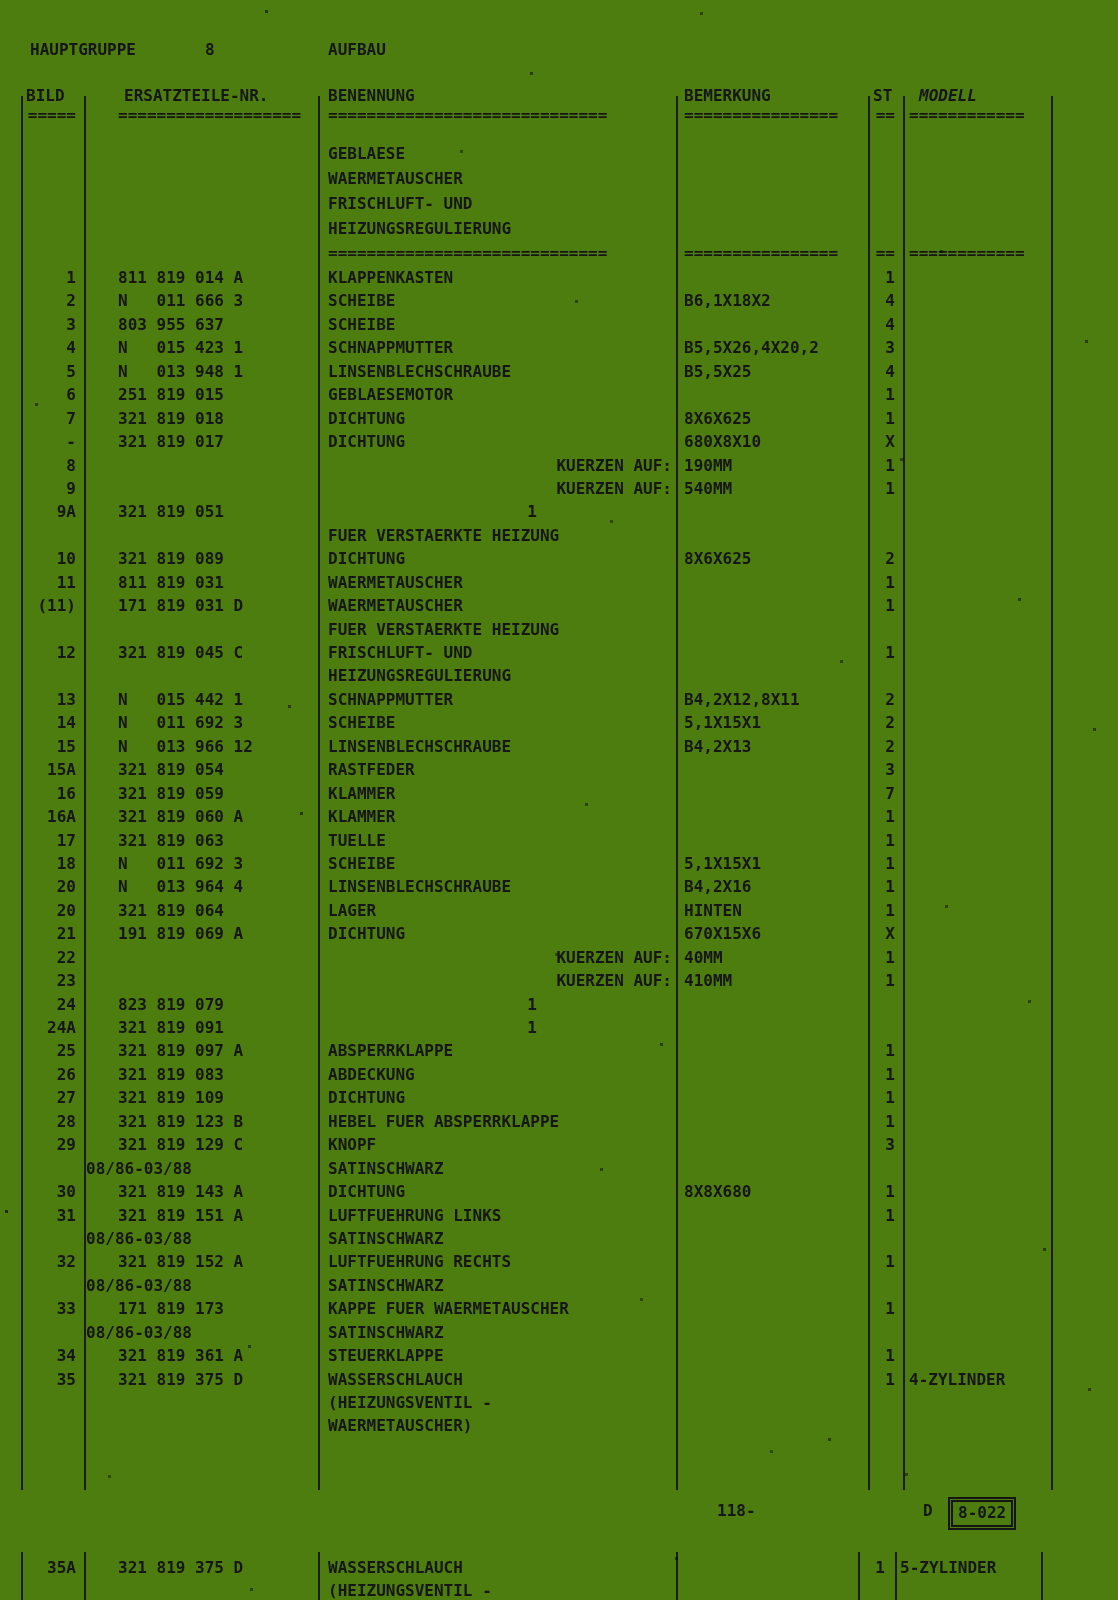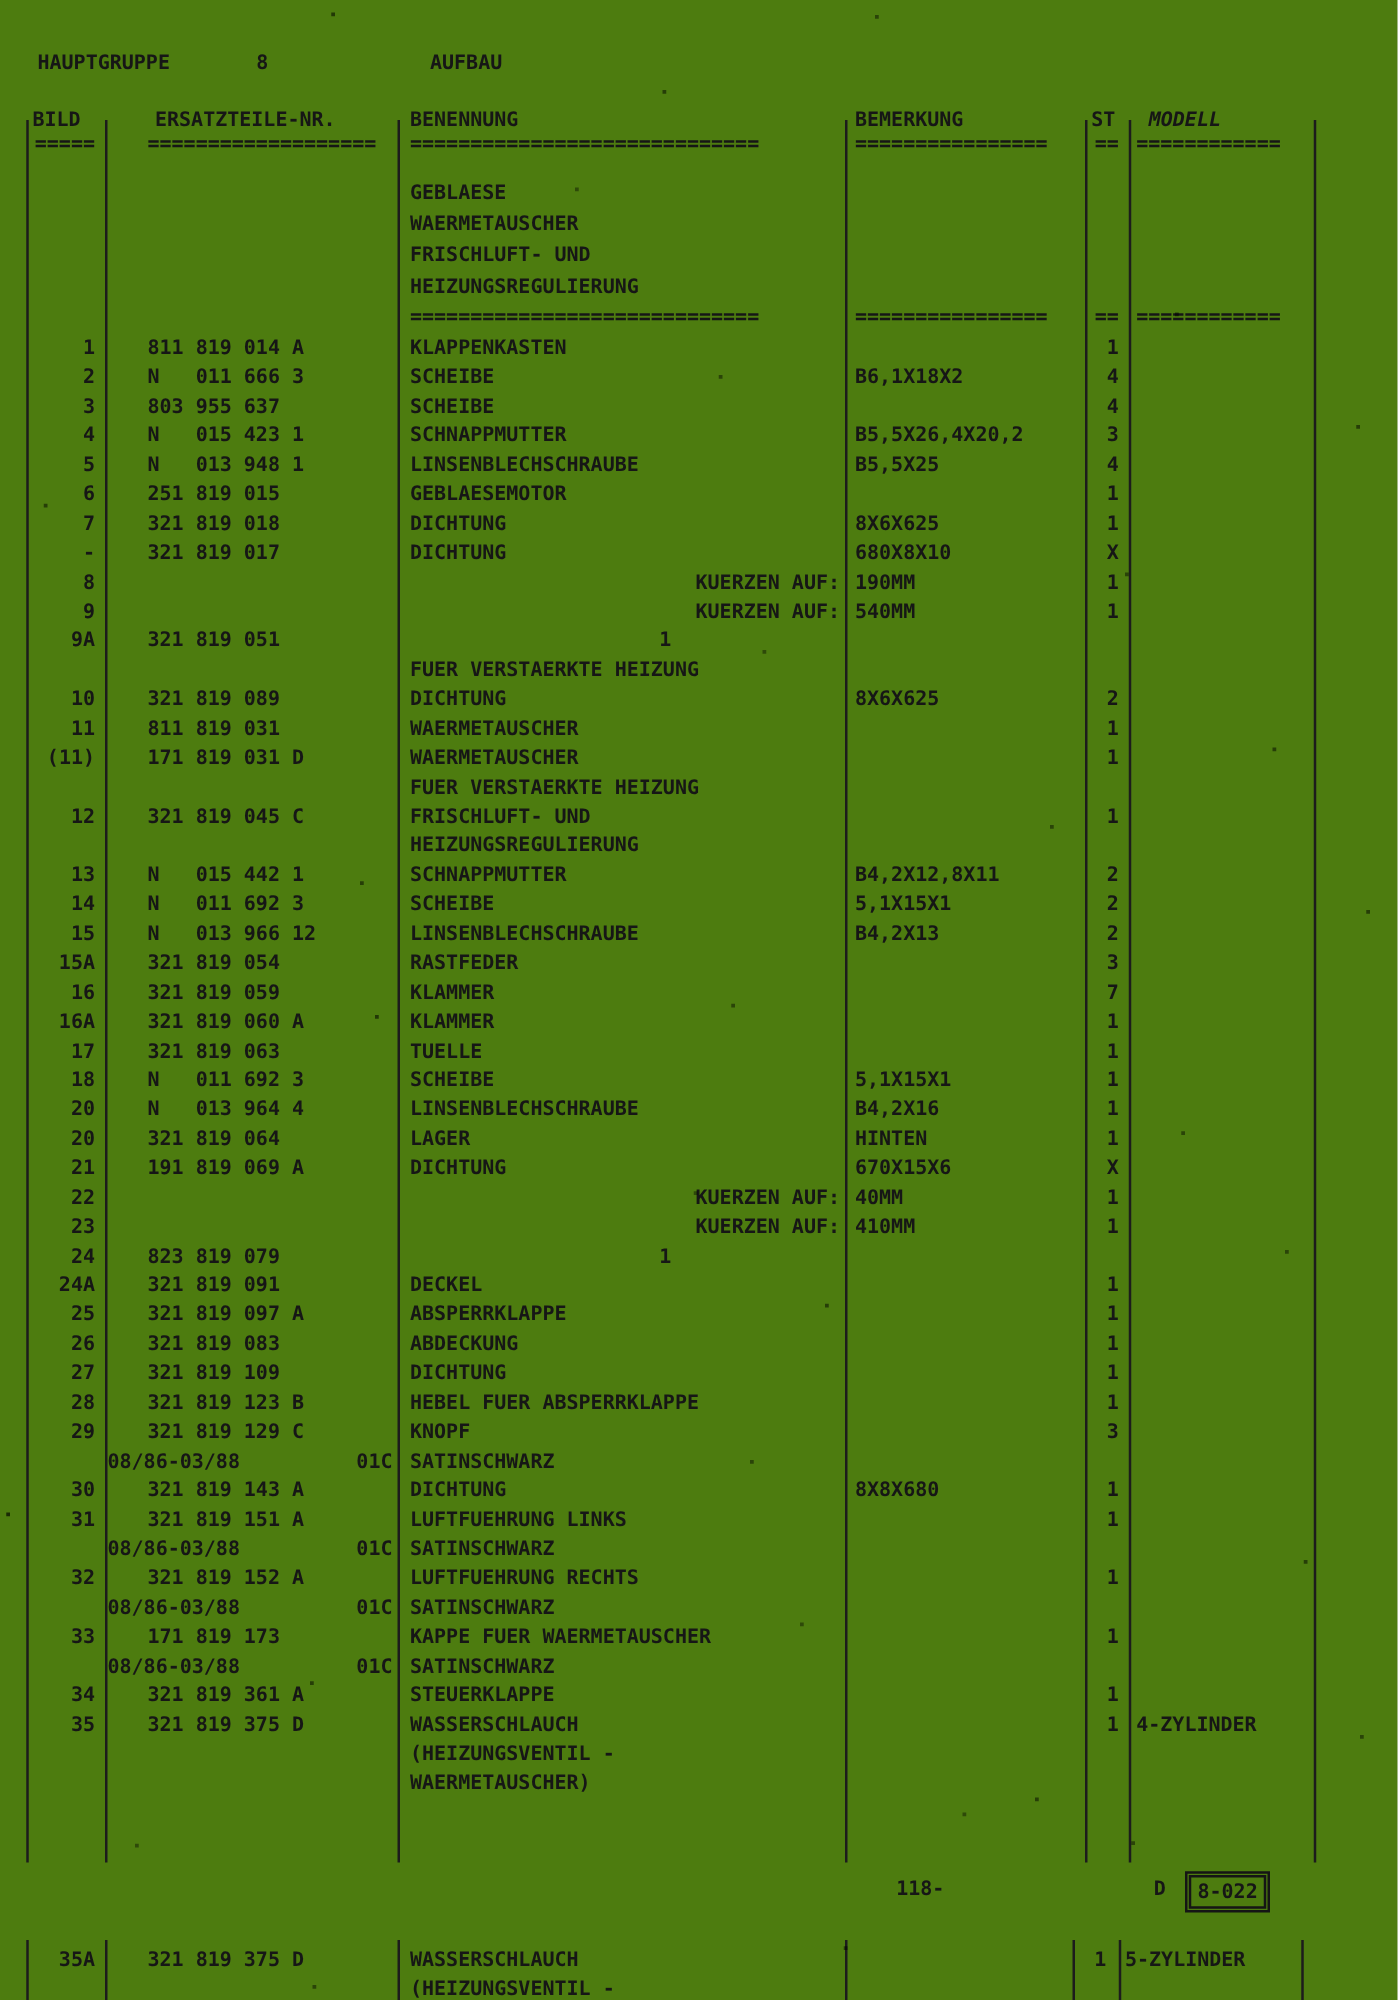--- a/index.html
+++ b/index.html
@@ -17,21 +17,21 @@
   .vline{position:absolute;width:2px;background:#1c1c1c;}
   
   .trow{display:flex;height:23.45px;line-height:23.6px;white-space:pre;}
   .cell{box-sizing:border-box;overflow:hidden;flex:0 0 auto;}
   .c-bild{width:63px;text-align:right;padding-right:8px;}
   .c-nr{width:234px;padding-left:34px;}
   .c-ben{width:358px;padding-left:10px;}
   .c-bem{width:192px;padding-left:8px;}
   .c-st{width:35px;text-align:right;padding-right:8px;}
   .c-mod{width:148px;padding-left:6px;}
-  .nr-date{display:flex;justify-content:space-between;padding-left:2px;padding-right:4px;}
+  .nr-date{display:flex;justify-content:space-between;padding-left:2px;padding-right:4px;flex-direction:column;}
   .ben-right{text-align:right;padding-left:0;padding-right:4px;}
   
   .b-bem{width:182px;padding-left:8px;}
   .b-st{width:37px;text-align:right;padding-right:10px;}
   .b-mod{width:118px;padding-left:5px;}
   
   .hdr .c-bild{text-align:left;padding-left:5px;padding-right:0;}
   .hdr .c-nr{padding-left:40px;}
   .hdr .c-bem{padding-left:8px;}
   .hdr .c-st{text-align:left;padding-left:5px;padding-right:0;}
@@ -58,21 +58,21 @@
   }
 </style>
 </head>
 <body>
 
 <div id="page">
 
   <div class="abs" style="left:30px;top:40px;">
     <span class="abs" style="left:0;top:0;white-space:pre;">HAUPTGRUPPE</span>
     <span class="abs" style="left:175px;top:0;">8</span>
-    <span class="abs" style="left:314px;top:0;">AUFBAU</span>
+    <span class="abs" style="left:298px;top:0;">AUFBAU</span>
   </div>
 
   <div class="abs trow hdr" style="left:21px;top:84px;" id="col-header"><div class="cell c-bild">BILD</div><div class="cell c-nr">ERSATZTEILE-NR.</div><div class="cell c-ben">BENENNUNG</div><div class="cell c-bem">BEMERKUNG</div><div class="cell c-st">ST</div><div class="cell c-mod">MODELL</div></div>
 
   <div id="vlines-main">
       <div class="vline" style="left: 21px; top: 96px; height: 1394px;"></div>
       <div class="vline" style="left: 84px; top: 96px; height: 1394px;"></div>
       <div class="vline" style="left: 318px; top: 96px; height: 1394px;"></div>
       <div class="vline" style="left: 676px; top: 96px; height: 1394px;"></div>
       <div class="vline" style="left: 868px; top: 96px; height: 1394px;"></div>
@@ -117,21 +117,21 @@
       <div class="trow"><div class="cell c-bild">16</div><div class="cell c-nr">321 819 059</div><div class="cell c-ben">KLAMMER</div><div class="cell c-bem"></div><div class="cell c-st">7</div><div class="cell c-mod"></div></div>
       <div class="trow"><div class="cell c-bild">16A</div><div class="cell c-nr">321 819 060 A</div><div class="cell c-ben">KLAMMER</div><div class="cell c-bem"></div><div class="cell c-st">1</div><div class="cell c-mod"></div></div>
       <div class="trow"><div class="cell c-bild">17</div><div class="cell c-nr">321 819 063</div><div class="cell c-ben">TUELLE</div><div class="cell c-bem"></div><div class="cell c-st">1</div><div class="cell c-mod"></div></div>
       <div class="trow"><div class="cell c-bild">18</div><div class="cell c-nr">N   011 692 3</div><div class="cell c-ben">SCHEIBE</div><div class="cell c-bem">5,1X15X1</div><div class="cell c-st">1</div><div class="cell c-mod"></div></div>
       <div class="trow"><div class="cell c-bild">20</div><div class="cell c-nr">N   013 964 4</div><div class="cell c-ben">LINSENBLECHSCHRAUBE</div><div class="cell c-bem">B4,2X16</div><div class="cell c-st">1</div><div class="cell c-mod"></div></div>
       <div class="trow"><div class="cell c-bild">20</div><div class="cell c-nr">321 819 064</div><div class="cell c-ben">LAGER</div><div class="cell c-bem">HINTEN</div><div class="cell c-st">1</div><div class="cell c-mod"></div></div>
       <div class="trow"><div class="cell c-bild">21</div><div class="cell c-nr">191 819 069 A</div><div class="cell c-ben">DICHTUNG</div><div class="cell c-bem">670X15X6</div><div class="cell c-st">X</div><div class="cell c-mod"></div></div>
       <div class="trow"><div class="cell c-bild">22</div><div class="cell c-nr"></div><div class="cell c-ben ben-right">KUERZEN AUF:</div><div class="cell c-bem">40MM</div><div class="cell c-st">1</div><div class="cell c-mod"></div></div>
       <div class="trow"><div class="cell c-bild">23</div><div class="cell c-nr"></div><div class="cell c-ben ben-right">KUERZEN AUF:</div><div class="cell c-bem">410MM</div><div class="cell c-st">1</div><div class="cell c-mod"></div></div>
       <div class="trow"><div class="cell c-bild">24</div><div class="cell c-nr">823 819 079</div><div class="cell c-bem"></div><div class="cell c-st">1</div><div class="cell c-mod"></div></div>
-      <div class="trow"><div class="cell c-bild">24A</div><div class="cell c-nr">321 819 091</div><div class="cell c-ben">DECKEL</div><div class="cell c-bem"></div><div class="cell c-st">1</div><div class="cell c-mod"></div></div>
+      <div class="trow"><div class="cell c-bild">24A</div><div class="cell c-nr">321 819 091</div><div class="cell c-bem"></div><div class="cell c-st">1</div><div class="cell c-mod"></div></div>
       <div class="trow"><div class="cell c-bild">25</div><div class="cell c-nr">321 819 097 A</div><div class="cell c-ben">ABSPERRKLAPPE</div><div class="cell c-bem"></div><div class="cell c-st">1</div><div class="cell c-mod"></div></div>
       <div class="trow"><div class="cell c-bild">26</div><div class="cell c-nr">321 819 083</div><div class="cell c-ben">ABDECKUNG</div><div class="cell c-bem"></div><div class="cell c-st">1</div><div class="cell c-mod"></div></div>
       <div class="trow"><div class="cell c-bild">27</div><div class="cell c-nr">321 819 109</div><div class="cell c-ben">DICHTUNG</div><div class="cell c-bem"></div><div class="cell c-st">1</div><div class="cell c-mod"></div></div>
       <div class="trow"><div class="cell c-bild">28</div><div class="cell c-nr">321 819 123 B</div><div class="cell c-ben">HEBEL FUER ABSPERRKLAPPE</div><div class="cell c-bem"></div><div class="cell c-st">1</div><div class="cell c-mod"></div></div>
       <div class="trow"><div class="cell c-bild">29</div><div class="cell c-nr">321 819 129 C</div><div class="cell c-ben">KNOPF</div><div class="cell c-bem"></div><div class="cell c-st">3</div><div class="cell c-mod"></div></div>
       <div class="trow"><div class="cell c-bild"></div><div class="cell c-nr nr-date"><span>08/86-03/88</span><span>01C</span></div><div class="cell c-ben">SATINSCHWARZ</div><div class="cell c-bem"></div><div class="cell c-st"></div><div class="cell c-mod"></div></div>
       <div class="trow"><div class="cell c-bild">30</div><div class="cell c-nr">321 819 143 A</div><div class="cell c-ben">DICHTUNG</div><div class="cell c-bem">8X8X680</div><div class="cell c-st">1</div><div class="cell c-mod"></div></div>
       <div class="trow"><div class="cell c-bild">31</div><div class="cell c-nr">321 819 151 A</div><div class="cell c-ben">LUFTFUEHRUNG LINKS</div><div class="cell c-bem"></div><div class="cell c-st">1</div><div class="cell c-mod"></div></div>
       <div class="trow"><div class="cell c-bild"></div><div class="cell c-nr nr-date"><span>08/86-03/88</span><span>01C</span></div><div class="cell c-ben">SATINSCHWARZ</div><div class="cell c-bem"></div><div class="cell c-st"></div><div class="cell c-mod"></div></div>
       <div class="trow"><div class="cell c-bild">32</div><div class="cell c-nr">321 819 152 A</div><div class="cell c-ben">LUFTFUEHRUNG RECHTS</div><div class="cell c-bem"></div><div class="cell c-st">1</div><div class="cell c-mod"></div></div>

